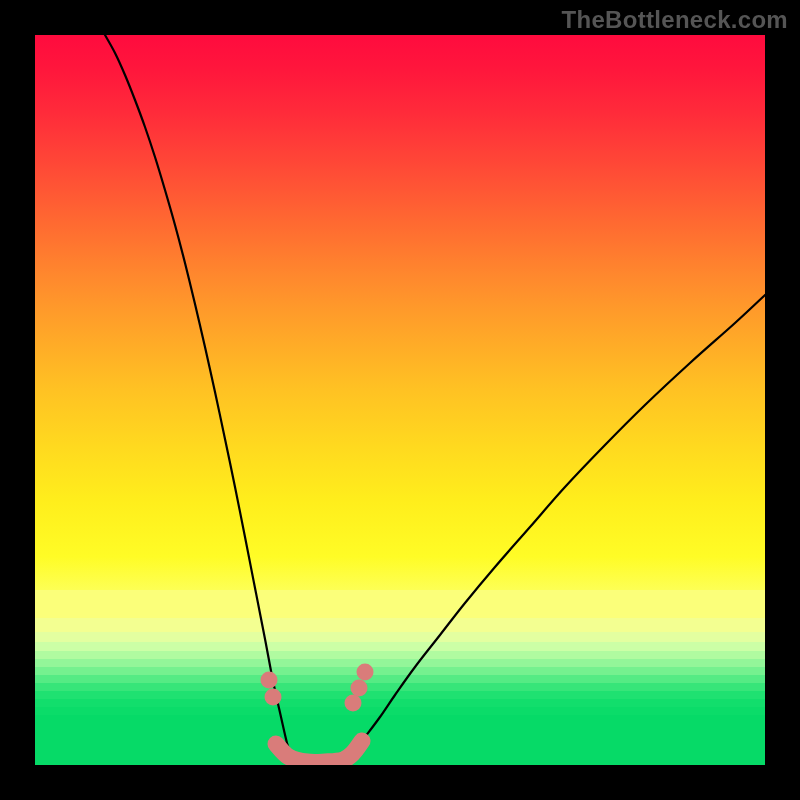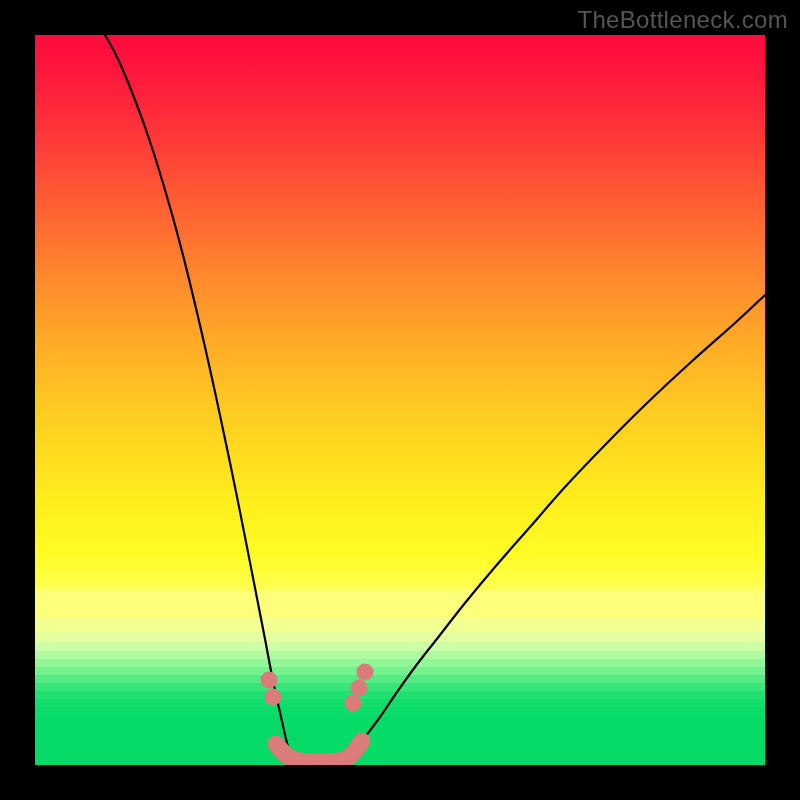--- a/index.html
+++ b/index.html
@@ -54,21 +54,21 @@
     width: 100%;
     height: 175px;
   }
   .watermark {
     position: absolute;
     top: 6px;
     right: 12px;
     color: #555555;
     font-size: 24px;
     letter-spacing: 0.3px;
-    font-weight: 400;
+    font-weight: 700;
   }
 </style>
 </head>
 <body>
 
 <div class="frame">
 
   <div class="plot-area">
     <div class="gradient-top"></div>
     <div class="gradient-bottom" id="bands">

